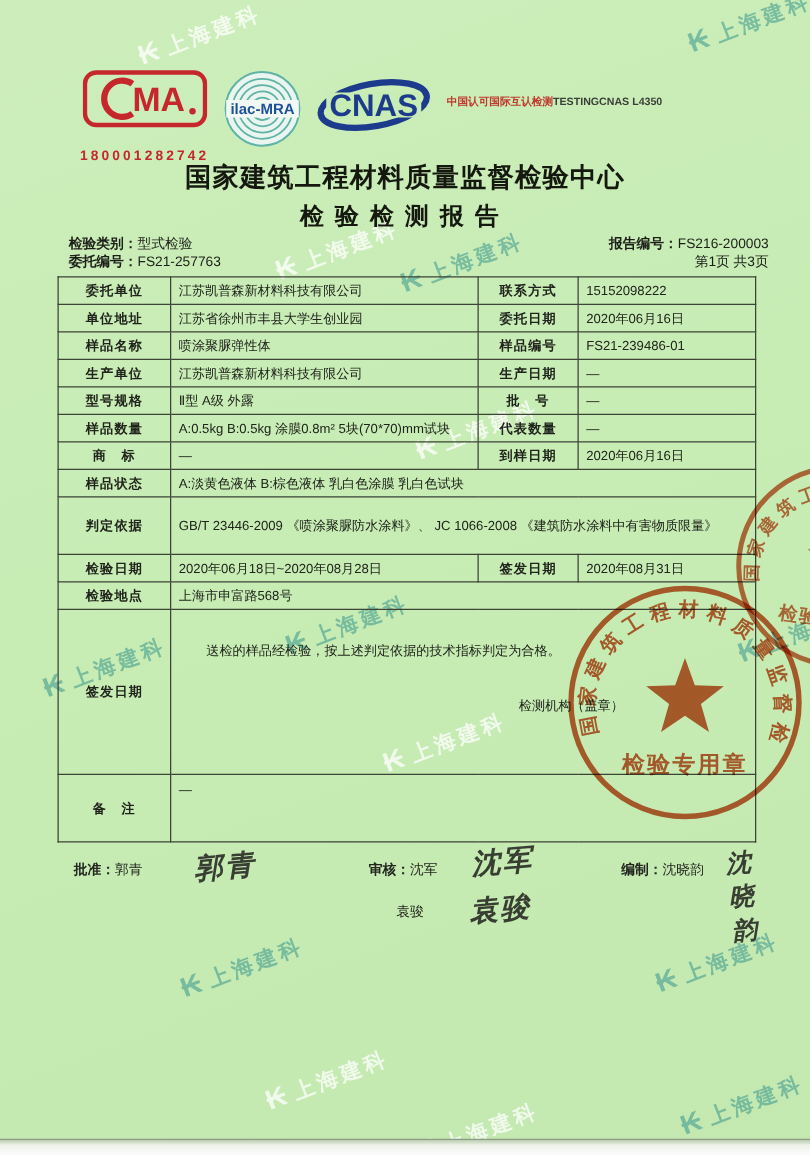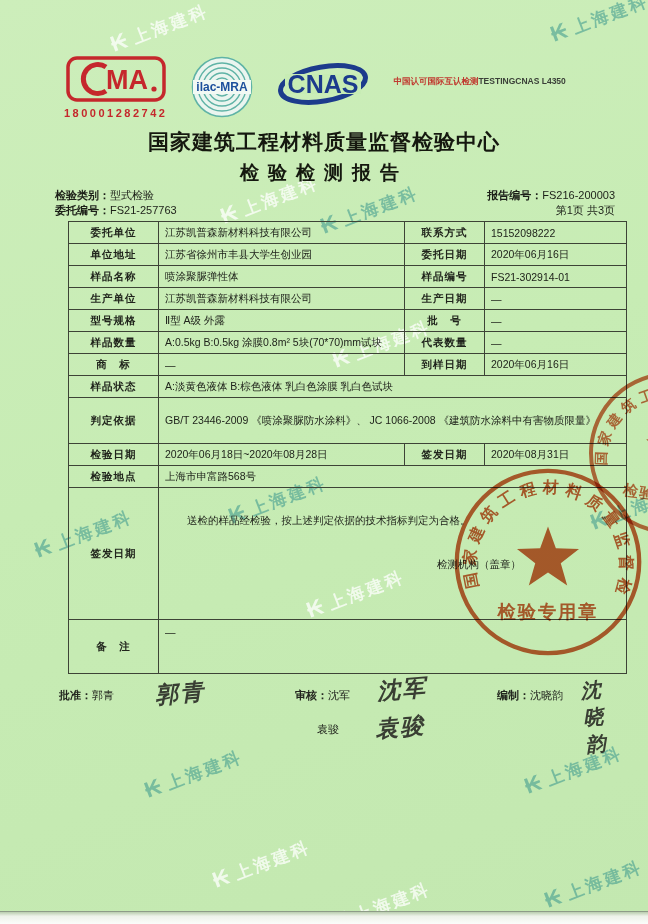--- a/index.html
+++ b/index.html
@@ -10,41 +10,41 @@
         background:linear-gradient(#b9cdae 0%,#eef2ea 35%,#fbfcfa 100%);border-top:1px solid #8e9b88;}
 
   
   .wm{position:absolute;transform:rotate(-21deg);white-space:nowrap;
       font-weight:bold;font-size:17px;letter-spacing:3px;color:rgba(255,255,255,0.75);
       pointer-events:none;}
   .wm .wm-k{font-size:22px;margin-right:4px;font-weight:bold;}
   .wm.teal{color:rgba(54,150,140,0.55);}
 
   
-  .logos{position:absolute;top:56px;left:64px;display:flex;align-items:flex-start;gap:24px;}
+  .logos{position:absolute;top:56px;left:64px;display:flex;align-items:flex-start;gap:12px;}
   .cma-wrap{display:flex;flex-direction:column;align-items:center;}
-  .cma-number{color:#c5272c;font-weight:bold;font-size:11px;letter-spacing:2.5px;margin-top:3px;}
+  .cma-number{color:#c5272c;font-weight:bold;font-size:11px;letter-spacing:2.5px;margin-top:15px;}
   .accred{display:flex;flex-direction:row;margin-top:20px;line-height:11px;}
   .accred .red{color:#c0392f;font-size:8.5px;font-weight:bold;}
   .accred .blk{color:#3a3f38;font-size:8.5px;font-weight:bold;}
 
   
   .title{position:absolute;top:128px;left:0;width:100%;text-align:center;color:#15180f;}
   .title .t1{font-size:21px;font-weight:bold;letter-spacing:1px;}
   .title .t2{font-size:19px;font-weight:bold;letter-spacing:9px;margin-top:4px;}
 
   
   .meta{position:absolute;top:188px;left:55px;width:560px;display:flex;justify-content:space-between;
         font-size:11px;color:#1c1f18;gap:32px;}
   .meta b{font-weight:bold;}
   .meta .right{text-align:right;}
   .meta div{line-height:15px;}
 
   
-  table.report{position:absolute;top:221px;left:68px;width:558px;border-collapse:collapse;
+  table.report{position:absolute;top:221px;left:46px;width:558px;border-collapse:collapse;
         table-layout:fixed;font-size:10.5px;color:#20241c;}
   table.report td{border:1px solid #3d4336;padding:1px 6px;vertical-align:middle;overflow:hidden;}
   table.report td.lbl{font-weight:bold;text-align:center;letter-spacing:1px;padding:1px 2px;}
   table.report col.c1{width:90px;} table.report col.c2{width:246px;}
   table.report col.c3{width:80px;} table.report col.c4{width:142px;}
   tr.std{height:22px;} tr.basis{height:46px;} tr.concl{height:132px;} tr.note{height:54px;}
   td.concl-cell{position:relative;padding:0;}
   .concl-text{position:absolute;top:26px;left:28px;font-size:10.5px;}
   .concl-org{position:absolute;top:70px;left:278px;font-size:10.5px;}
 
@@ -147,21 +147,21 @@
     <tr class="std">
       <td class="lbl">单位地址</td>
       <td>江苏省徐州市丰县大学生创业园</td>
       <td class="lbl">委托日期</td>
       <td>2020年06月16日</td>
     </tr>
     <tr class="std">
       <td class="lbl">样品名称</td>
       <td>喷涂聚脲弹性体</td>
       <td class="lbl">样品编号</td>
-      <td>FS21-302914-01</td>
+      <td>FS21-239486-01</td>
     </tr>
     <tr class="std">
       <td class="lbl">生产单位</td>
       <td>江苏凯普森新材料科技有限公司</td>
       <td class="lbl">生产日期</td>
       <td>—</td>
     </tr>
     <tr class="std">
       <td class="lbl">型号规格</td>
       <td>Ⅱ型 A级 外露</td>

